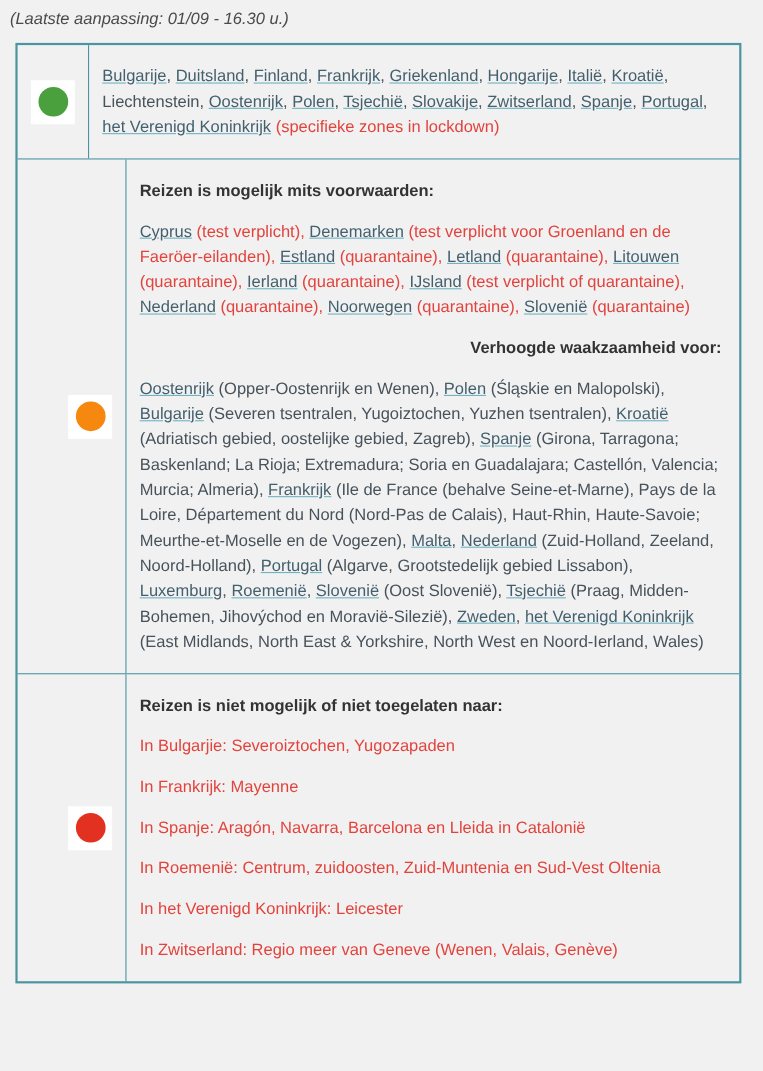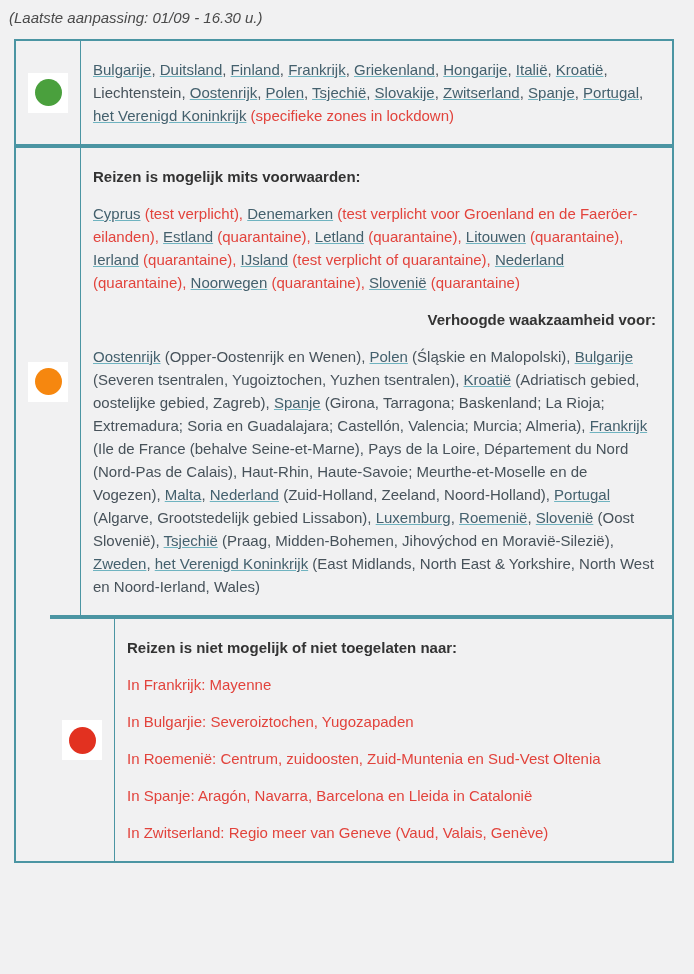--- a/index.html
+++ b/index.html
@@ -24,21 +24,22 @@
     margin-left: 14px;
     width: 660px;
     box-sizing: border-box;
     border: 2px solid #4b95a3;
   }
   .row {
     display: flex;
     align-items: stretch;
   }
   .row + .row {
-    border-top: 4px solid #0f172a;
+    border-top: 1px solid #0f172a;
+    padding-left: 34px;
   }
   .dot-cell {
     flex: 0 0 64px;
     width: 64px;
     border-right: 1px solid #4b95a3;
     display: flex;
     align-items: center;
     justify-content: center;
   }
   .dot-tile {
@@ -100,28 +101,29 @@
           <span class="dot" style="background: rgb(246, 135, 15);"></span>
         </div>
       </div>
       <div class="content-cell">
         <p class="heading" style="color: rgb(51, 51, 51);">Reizen is mogelijk mits voorwaarden:</p>
         <p class="rich"><a class="lnk" style="color: rgb(68, 96, 109); text-decoration-color: rgb(111, 179, 192);">Cyprus</a><span class="seg-red" style="color: rgb(226, 67, 60);"> (test verplicht), </span><a class="lnk" style="color: rgb(68, 96, 109); text-decoration-color: rgb(111, 179, 192);">Denemarken</a><span class="seg-red" style="color: rgb(226, 67, 60);"> (test verplicht voor Groenland en de Faeröer-eilanden), </span><a class="lnk" style="color: rgb(68, 96, 109); text-decoration-color: rgb(111, 179, 192);">Estland</a><span class="seg-red" style="color: rgb(226, 67, 60);"> (quarantaine), </span><a class="lnk" style="color: rgb(68, 96, 109); text-decoration-color: rgb(111, 179, 192);">Letland</a><span class="seg-red" style="color: rgb(226, 67, 60);"> (quarantaine), </span><a class="lnk" style="color: rgb(68, 96, 109); text-decoration-color: rgb(111, 179, 192);">Litouwen</a><span class="seg-red" style="color: rgb(226, 67, 60);"> (quarantaine), </span><a class="lnk" style="color: rgb(68, 96, 109); text-decoration-color: rgb(111, 179, 192);">Ierland</a><span class="seg-red" style="color: rgb(226, 67, 60);"> (quarantaine), </span><a class="lnk" style="color: rgb(68, 96, 109); text-decoration-color: rgb(111, 179, 192);">IJsland</a><span class="seg-red" style="color: rgb(226, 67, 60);"> (test verplicht of quarantaine), </span><a class="lnk" style="color: rgb(68, 96, 109); text-decoration-color: rgb(111, 179, 192);">Nederland</a><span class="seg-red" style="color: rgb(226, 67, 60);"> (quarantaine), </span><a class="lnk" style="color: rgb(68, 96, 109); text-decoration-color: rgb(111, 179, 192);">Noorwegen</a><span class="seg-red" style="color: rgb(226, 67, 60);"> (quarantaine), </span><a class="lnk" style="color: rgb(68, 96, 109); text-decoration-color: rgb(111, 179, 192);">Slovenië</a><span class="seg-red" style="color: rgb(226, 67, 60);"> (quarantaine)</span></p>
         <p class="heading" style="color: rgb(51, 51, 51); text-align: right;">Verhoogde waakzaamheid voor:</p>
         <p class="rich"><a class="lnk" style="color: rgb(68, 96, 109); text-decoration-color: rgb(111, 179, 192);">Oostenrijk</a><span class="seg-plain"> (Opper-Oostenrijk en Wenen), </span><a class="lnk" style="color: rgb(68, 96, 109); text-decoration-color: rgb(111, 179, 192);">Polen</a><span class="seg-plain"> (Śląskie en Malopolski), </span><a class="lnk" style="color: rgb(68, 96, 109); text-decoration-color: rgb(111, 179, 192);">Bulgarije</a><span class="seg-plain"> (Severen tsentralen, Yugoiztochen, Yuzhen tsentralen), </span><a class="lnk" style="color: rgb(68, 96, 109); text-decoration-color: rgb(111, 179, 192);">Kroatië</a><span class="seg-plain"> (Adriatisch gebied, oostelijke gebied, Zagreb), </span><a class="lnk" style="color: rgb(68, 96, 109); text-decoration-color: rgb(111, 179, 192);">Spanje</a><span class="seg-plain"> (Girona, Tarragona; Baskenland; La Rioja; Extremadura; Soria en Guadalajara; Castellón, Valencia; Murcia; Almeria), </span><a class="lnk" style="color: rgb(68, 96, 109); text-decoration-color: rgb(111, 179, 192);">Frankrijk</a><span class="seg-plain"> (Ile de France (behalve Seine-et-Marne), Pays de la Loire, Département du Nord (Nord-Pas de Calais), Haut-Rhin, Haute-Savoie; Meurthe-et-Moselle en de Vogezen), </span><a class="lnk" style="color: rgb(68, 96, 109); text-decoration-color: rgb(111, 179, 192);">Malta</a><span class="seg-plain">, </span><a class="lnk" style="color: rgb(68, 96, 109); text-decoration-color: rgb(111, 179, 192);">Nederland</a><span class="seg-plain"> (Zuid-Holland, Zeeland, Noord-Holland), </span><a class="lnk" style="color: rgb(68, 96, 109); text-decoration-color: rgb(111, 179, 192);">Portugal</a><span class="seg-plain"> (Algarve, Grootstedelijk gebied Lissabon), </span><a class="lnk" style="color: rgb(68, 96, 109); text-decoration-color: rgb(111, 179, 192);">Luxemburg</a><span class="seg-plain">, </span><a class="lnk" style="color: rgb(68, 96, 109); text-decoration-color: rgb(111, 179, 192);">Roemenië</a><span class="seg-plain">, </span><a class="lnk" style="color: rgb(68, 96, 109); text-decoration-color: rgb(111, 179, 192);">Slovenië</a><span class="seg-plain"> (Oost Slovenië), </span><a class="lnk" style="color: rgb(68, 96, 109); text-decoration-color: rgb(111, 179, 192);">Tsjechië</a><span class="seg-plain"> (Praag, Midden-Bohemen, Jihovýchod en Moravië-Silezië), </span><a class="lnk" style="color: rgb(68, 96, 109); text-decoration-color: rgb(111, 179, 192);">Zweden</a><span class="seg-plain">, </span><a class="lnk" style="color: rgb(68, 96, 109); text-decoration-color: rgb(111, 179, 192);">het Verenigd Koninkrijk</a><span class="seg-plain"> (East Midlands, North East &amp; Yorkshire, North West en Noord-Ierland, Wales)</span></p>
       </div>
     </div>
-    <div class="row" style="border-color: rgb(75, 149, 163); margin-left: 34px;">
+    <div class="row" style="border-color: rgb(75, 149, 163);">
       <div class="dot-cell" style="border-color: rgb(75, 149, 163);">
         <div class="dot-tile" style="background: rgb(255, 255, 255);">
           <span class="dot" style="background: rgb(226, 49, 32);"></span>
         </div>
       </div>
       <div class="content-cell">
         <p class="heading" style="color: rgb(51, 51, 51);">Reizen is niet mogelijk of niet toegelaten naar:</p>
+        <p class="redline" style="color: rgb(226, 67, 60);">In Bulgarjie: Severoiztochen, Yugozapaden</p>
         <p class="redline" style="color: rgb(226, 67, 60);">In Frankrijk: Mayenne</p>
-        <p class="redline" style="color: rgb(226, 67, 60);">In Bulgarjie: Severoiztochen, Yugozapaden</p>
+        <p class="redline" style="color: rgb(226, 67, 60);">In Spanje: Aragón, Navarra, Barcelona en Lleida in Catalonië</p>
         <p class="redline" style="color: rgb(226, 67, 60);">In Roemenië: Centrum, zuidoosten, Zuid-Muntenia en Sud-Vest Oltenia</p>
-        <p class="redline" style="color: rgb(226, 67, 60);">In Spanje: Aragón, Navarra, Barcelona en Lleida in Catalonië</p>
-        <p class="redline" style="color: rgb(226, 67, 60);">In Zwitserland: Regio meer van Geneve (Vaud, Valais, Genève)</p>
+        <p class="redline" style="color: rgb(226, 67, 60);">In het Verenigd Koninkrijk: Leicester</p>
+        <p class="redline" style="color: rgb(226, 67, 60);">In Zwitserland: Regio meer van Geneve (Wenen, Valais, Genève)</p>
       </div>
     </div>
   </div>
 
 </body></html>

